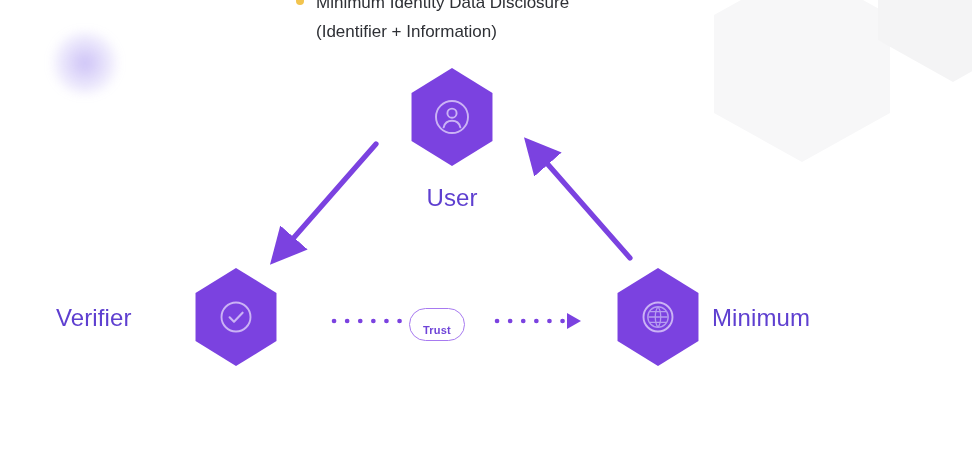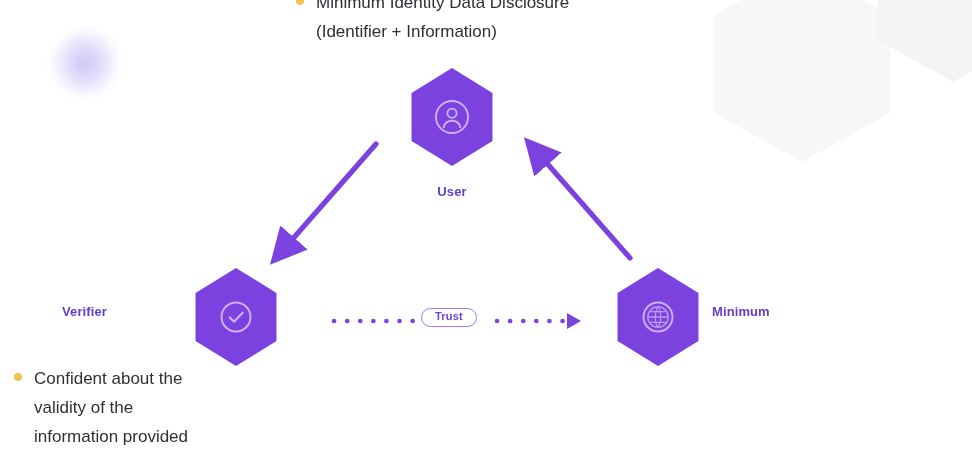--- a/index.html
+++ b/index.html
@@ -87,43 +87,43 @@
   }
   .hex .hex-icon {
     position: relative;
     z-index: 2;
     width: 40px;
     height: 40px;
     display: block;
   }
   .node-label {
     position: absolute;
-    font-size: 13px;
-    font-weight: bold;
+    font-size: 24px;
+    font-weight: normal;
     color: #5e3fd0;
     white-space: nowrap;
     letter-spacing: 0.1px;
   }
 
   
   #node-user   { left: 406px; top: 67px; }
   #label-user  { left: 406px; top: 184px; width: 92px; text-align: center; }
 
   #node-verifier  { left: 190px; top: 267px; }
-  #label-verifier { left: 62px;  top: 304px; }
+  #label-verifier { left: 56px;  top: 304px; }
 
   #node-issuer  { left: 612px; top: 267px; }
   #label-issuer { left: 712px; top: 304px; }
 
   
   #trust-pill {
     position: absolute;
-    left: 421px;
+    left: 409px;
     top: 308px;
-    padding: 2px 13px 4px 13px;
+    padding: 16px 13px 4px 13px;
     border: 1.6px solid #a77af0;
     border-radius: 999px;
     background: #ffffff;
     font-size: 11px;
     font-weight: bold;
     color: #6f44d8;
     letter-spacing: 0.2px;
     line-height: 1;
   }
 
@@ -221,21 +221,15 @@
   <div class="node-label" id="label-issuer">Minimum</div>
 
   <div id="trust-pill">Trust</div>
 
   <div class="note" id="note-top">
     <span class="bullet"></span>
     <span class="note-text">Minimum Identity Data Disclosure
 (Identifier + Information)</span>
   </div>
 
-  <div class="note" id="note-left">
-    <span class="bullet"></span>
-    <span class="note-text">Confident about the
-validity of the
-information provided</span>
-  </div>
 
 
 </div>
 
 </body></html>

